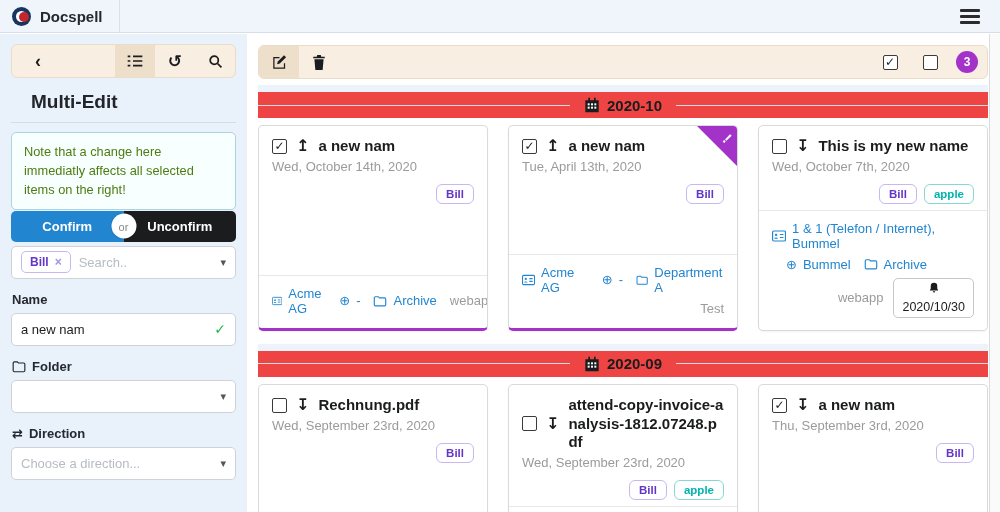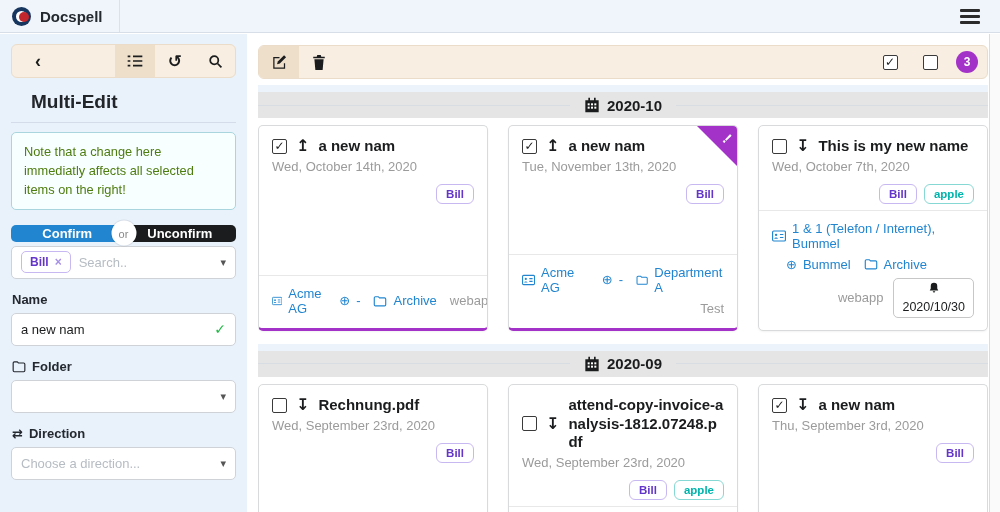--- a/index.html
+++ b/index.html
@@ -57,21 +57,21 @@
     display:flex; align-items:center; justify-content:center; font-size:12px; font-weight:bold;
     margin:0 9px 0 6px; }
 
   
   .side-title { font-size:19px; font-weight:bold; margin:13px 20px 9px; color:#22262a; }
   .side-rule { border:none; border-top:1px solid #d3dce8; margin:0 0 9px; }
   .note {
     background:#f8ffff; border:1px solid #a9d5de; border-radius:5px;
     color:#4d7c0f; padding:9px 12px; line-height:1.5; font-size:12.8px;
   }
-  .confirm-bar { position:relative; display:flex; height:17px; margin:15px 0 4px;justify-content:flex-end; }
+  .confirm-bar { position:relative; display:flex; height:31px; margin:1px 0 4px;justify-content:flex-end; }
   .btn-confirm { flex:1; background:#2185d0; color:#fff; border:none; font-weight:bold;
     font-size:13px; border-radius:5px 0 0 5px; cursor:pointer; font-family:inherit; }
   .btn-unconfirm { flex:1; background:#1b1c1d; color:#fff; border:none; font-weight:bold;
     font-size:13px; border-radius:0 5px 5px 0; cursor:pointer; font-family:inherit; }
   .or-circle { position:absolute; left:50%; top:50%; transform:translate(-50%,-50%);
     width:25px; height:25px; background:#fff; border-radius:50%; color:#888;
     display:flex; align-items:center; justify-content:center; font-size:11px;
     box-shadow:0 0 0 1px rgba(0,0,0,.08); }
   .field-label { display:flex; align-items:center; gap:6px; font-weight:bold; font-size:13px;
     margin:13px 1px 6px; color:#24292f; }
@@ -82,21 +82,21 @@
   .placeholder { color:#b6bcc3; flex:1; }
   .caret { color:#555; font-size:11px; margin-left:auto; }
   .check-green { color:#21ba45; font-weight:bold; font-size:14px; }
   .chip { display:inline-flex; align-items:center; gap:6px; border:1px solid #c8b8f2;
     color:#6435c9; font-weight:bold; font-size:12px; border-radius:5px; padding:3px 8px;
     background:#fff; }
   .chip .x { color:#a58fe8; cursor:pointer; font-weight:bold; }
 
   
   .month-band { height:7px; background:#edf3fb; margin-top:6px; }
-  .month-row { display:flex; align-items:center; gap:10px; height:26px; background:#e5e5e5; }
+  .month-row { display:flex; align-items:center; gap:10px; height:26px; background:#ef4444; }
   .month-row .line { flex:1; border-top:1px solid #d8dde3; }
   .month-label { display:flex; align-items:center; gap:7px; font-weight:bold; font-size:15px;
     color:#1b1c1d; padding:0 4px; }
 
   
   .cards { display:grid; grid-template-columns:repeat(3,1fr); gap:20px; margin-top:7px; }
   .card { background:#fff; border:1px solid #d9dadb; border-radius:5px; position:relative;
     box-shadow:0 1px 2px rgba(0,0,0,.05); display:flex; flex-direction:column; min-height:178px;
     overflow:hidden; }
   .card.selected { border-bottom:3px solid #a333c8; }
@@ -316,21 +316,21 @@
 
     <div class="card selected">
       <div class="ribbon"></div>
       <div class="ribbon-mark">!</div>
       <div class="card-body">
         <div class="title-row">
           <span class="cb checked"></span>
           <span class="dir-arrow up"></span>
           <span>a new nam</span>
         </div>
-        <div class="card-date">Tue, November 13th, 2020</div>
+        <div class="card-date">Tue, April 13th, 2020</div>
         <div class="tags-row">
           <span class="tag violet">Bill</span>
         </div>
       </div>
       <div class="card-footer">
         <div class="meta-row">
           <span class="meta-item">
             <svg width="15" height="12" viewBox="0 0 24 19" fill="none" stroke="currentColor" stroke-width="2">
                 <rect x="1" y="1" width="22" height="17" rx="2"></rect>
                 <circle cx="7" cy="7.5" r="2" fill="currentColor" stroke="none"></circle>

